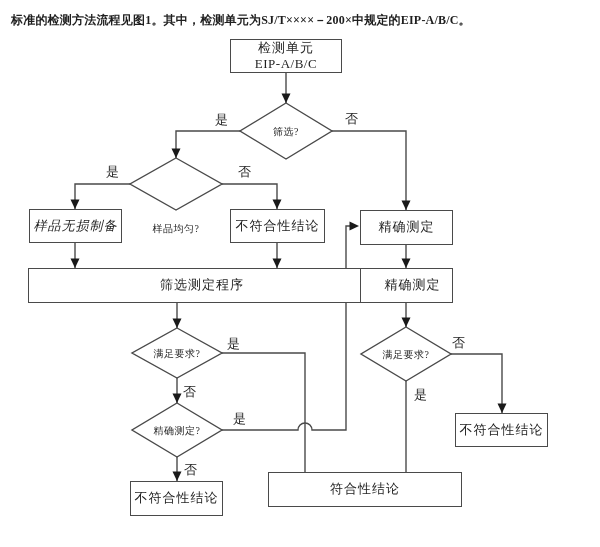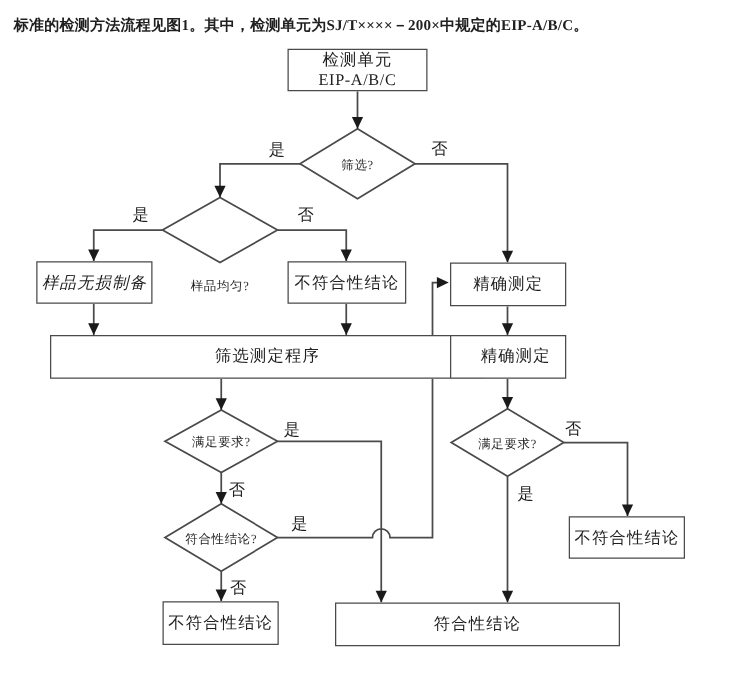--- a/index.html
+++ b/index.html
@@ -84,35 +84,35 @@
     <div>检测单元</div>
     <div class="sub">EIP-A/B/C</div>
   </div>
 
   <div class="box" style="left:29px;top:209px;width:93px;height:34px;font-style:italic;">样品无损制备</div>
 
   <div class="box" style="left:230px;top:209px;width:95px;height:34px;">不符合性结论</div>
 
   <div class="box" style="left:360px;top:210px;width:93px;height:35px;">精确测定</div>
 
-  <div class="box" style="left:40px;top:268px;width:348px;height:35px;">筛选测定程序</div>
+  <div class="box" style="left:28px;top:268px;width:348px;height:35px;">筛选测定程序</div>
 
   <div class="box" style="left:360px;top:268px;width:93px;height:35px;padding-left:12px;">精确测定</div>
 
   <div class="box" style="left:455px;top:413px;width:93px;height:34px;">不符合性结论</div>
 
   <div class="box" style="left:130px;top:481px;width:93px;height:35px;">不符合性结论</div>
 
-  <div class="box" style="left:268px;top:482px;width:228px;height:35px;text-align:right;">符合性结论</div>
+  <div class="box" style="left:268px;top:472px;width:194px;height:35px;text-align:right;">符合性结论</div>
 
   <div class="dlabel" style="left:286px;top:132px;">筛选?</div>
   <div class="dlabel" style="left:176px;top:185px;margin-top:44px;">样品均匀?</div>
   <div class="dlabel" style="left:177px;top:354px;">满足要求?</div>
   <div class="dlabel" style="left:406px;top:355px;">满足要求?</div>
-  <div class="dlabel" style="left:177px;top:431px;">符合性结论?</div>
+  <div class="dlabel" style="left:177px;top:431px;">精确测定?</div>
 
   <div class="blabel" style="left:215px;top:113px;">是</div>
   <div class="blabel" style="left:345px;top:112px;">否</div>
   <div class="blabel" style="left:106px;top:165px;">是</div>
   <div class="blabel" style="left:238px;top:165px;">否</div>
   <div class="blabel" style="left:227px;top:337px;">是</div>
   <div class="blabel" style="left:183px;top:385px;">否</div>
   <div class="blabel" style="left:233px;top:412px;">是</div>
   <div class="blabel" style="left:184px;top:463px;">否</div>
   <div class="blabel" style="left:452px;top:336px;">否</div>

